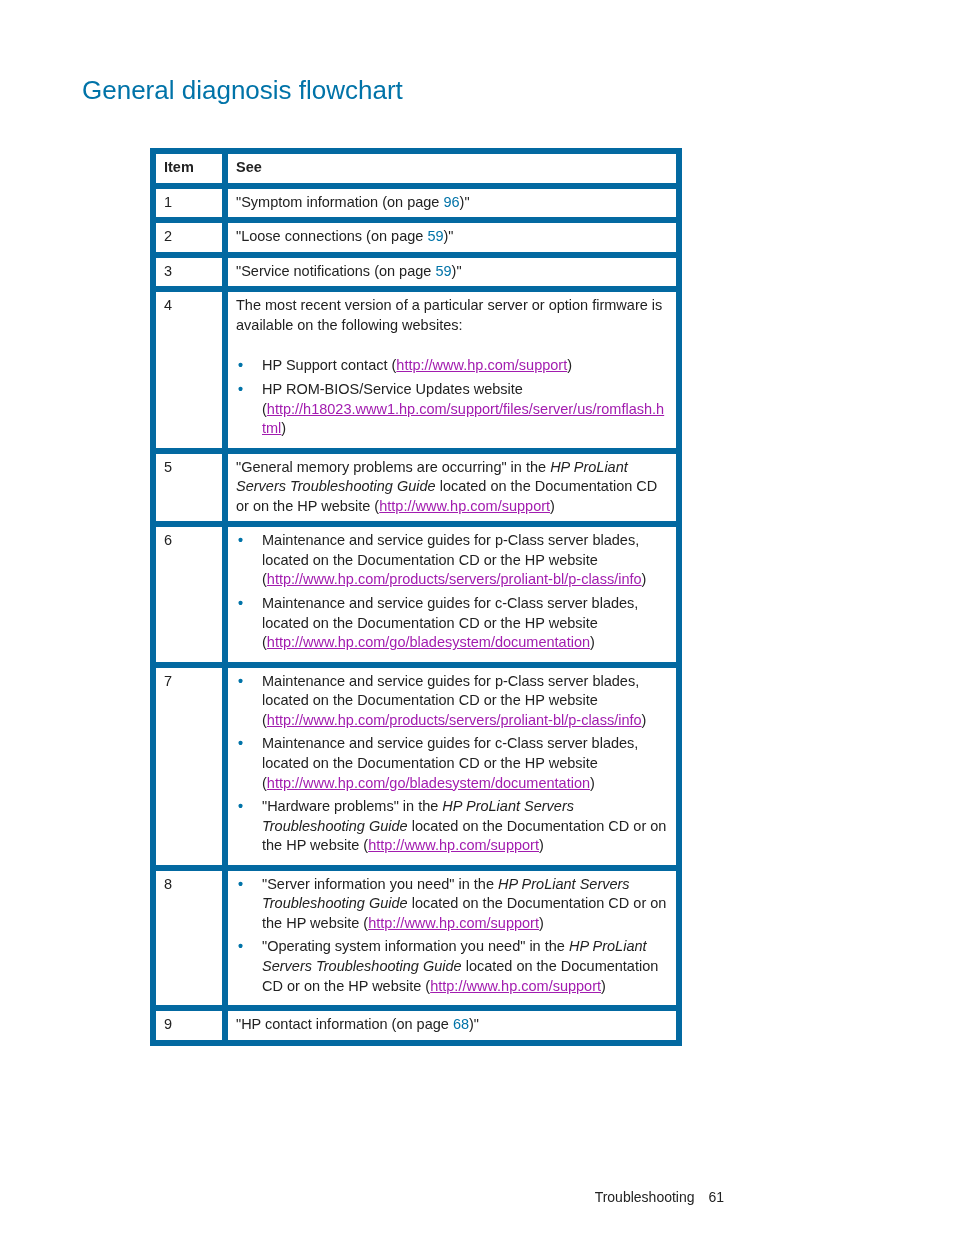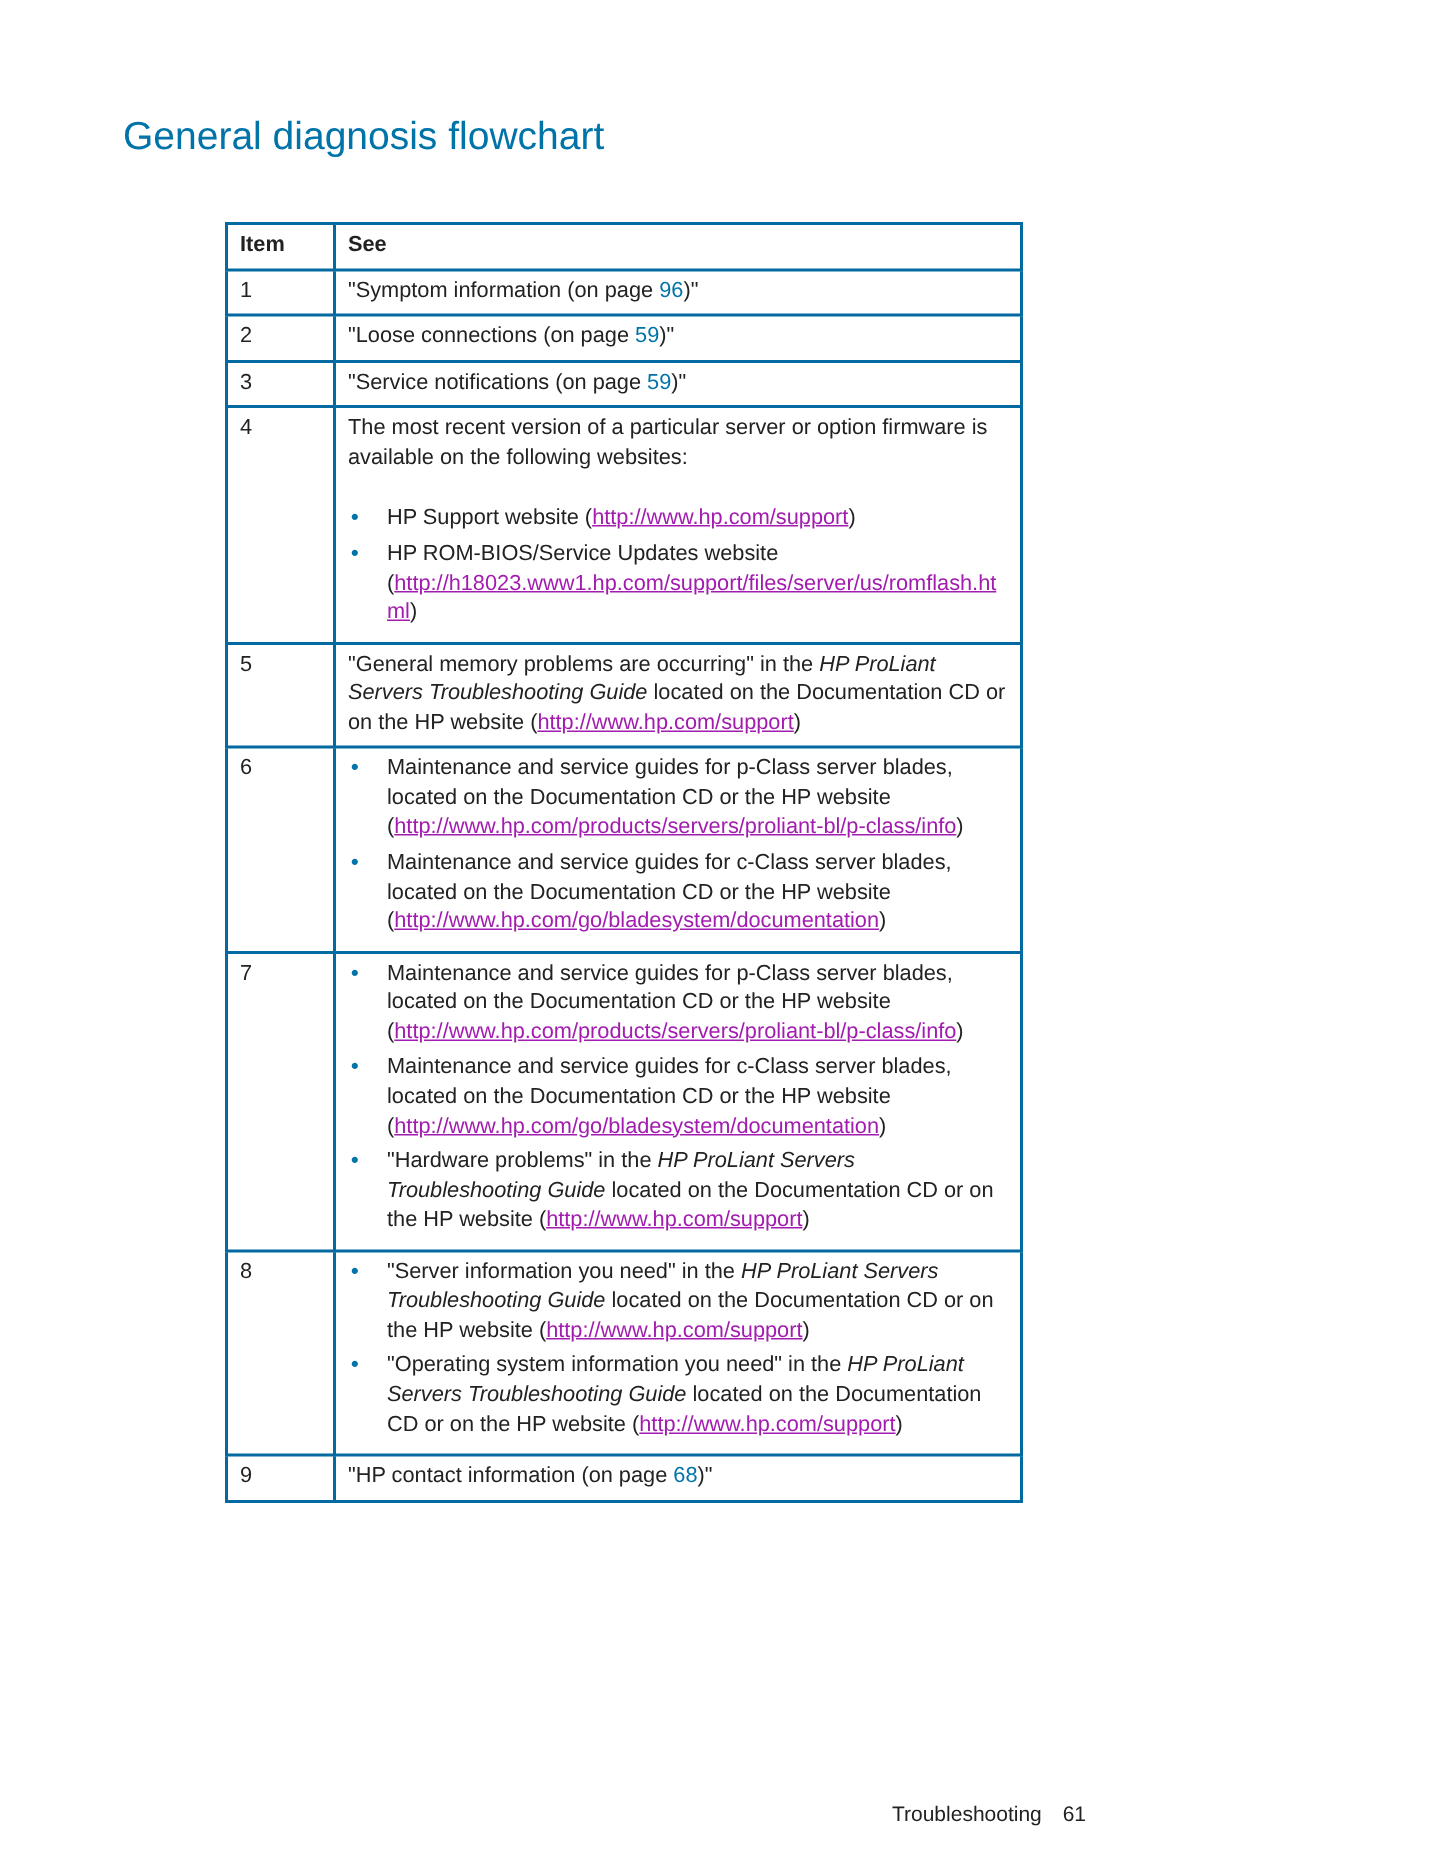--- a/index.html
+++ b/index.html
@@ -31,21 +31,21 @@
     padding-left: 68px;
     font-weight: 300;
   }
   table {
     border-collapse: collapse;
     width: 532px;
     margin-left: 68px;
     font-size: 14.5px;
   }
   th, td {
-    border: 2px solid #0369a1;
+    border: 6px solid #0369a1;
     padding: 4px 8px 5px 8px;
     vertical-align: top;
     text-align: left;
     line-height: 1.35;
   }
   th {
     font-weight: 600;
   }
   col.item { width: 72px; }
   a.link, span.link {
@@ -71,21 +71,21 @@
     content: "•";
     position: absolute;
     left: 2px;
     top: 0;
     color: #0073a8;
     font-weight: bold;
   }
   .footer {
     position: absolute;
     right: 78px;
-    bottom: 18px;
+    bottom: 30px;
     font-size: 14px;
   }
   .footer .pnum { margin-left: 10px; }
 </style>
 </head>
 <body>
 
 <div class="page">
   <h2 class="title">General diagnosis flowchart</h2>
 
@@ -119,21 +119,21 @@
         <td>
           <span>"Service notifications (on page </span><span class="link-blue">59</span><span>)"</span>
         </td>
       </tr>
       <tr>
         <td>4</td>
         <td>
           <div style="margin-bottom:21px;">The most recent version of a particular server or option firmware is available on the following websites:</div>
           <ul class="bullets">
             <li>
-              <span>HP Support website (</span><span class="link">http://www.hp.com/support</span><span>)</span>
+              <span>HP Support contact (</span><span class="link">http://www.hp.com/support</span><span>)</span>
             </li>
             <li>
               <span>HP ROM-BIOS/Service Updates website</span><br>
               <span>(</span><span class="link" style="word-break:break-all;">http://h18023.www1.hp.com/support/files/server/us/romflash.html</span><span>)</span>
             </li>
           </ul>
         </td>
       </tr>
       <tr>
         <td>5</td>

